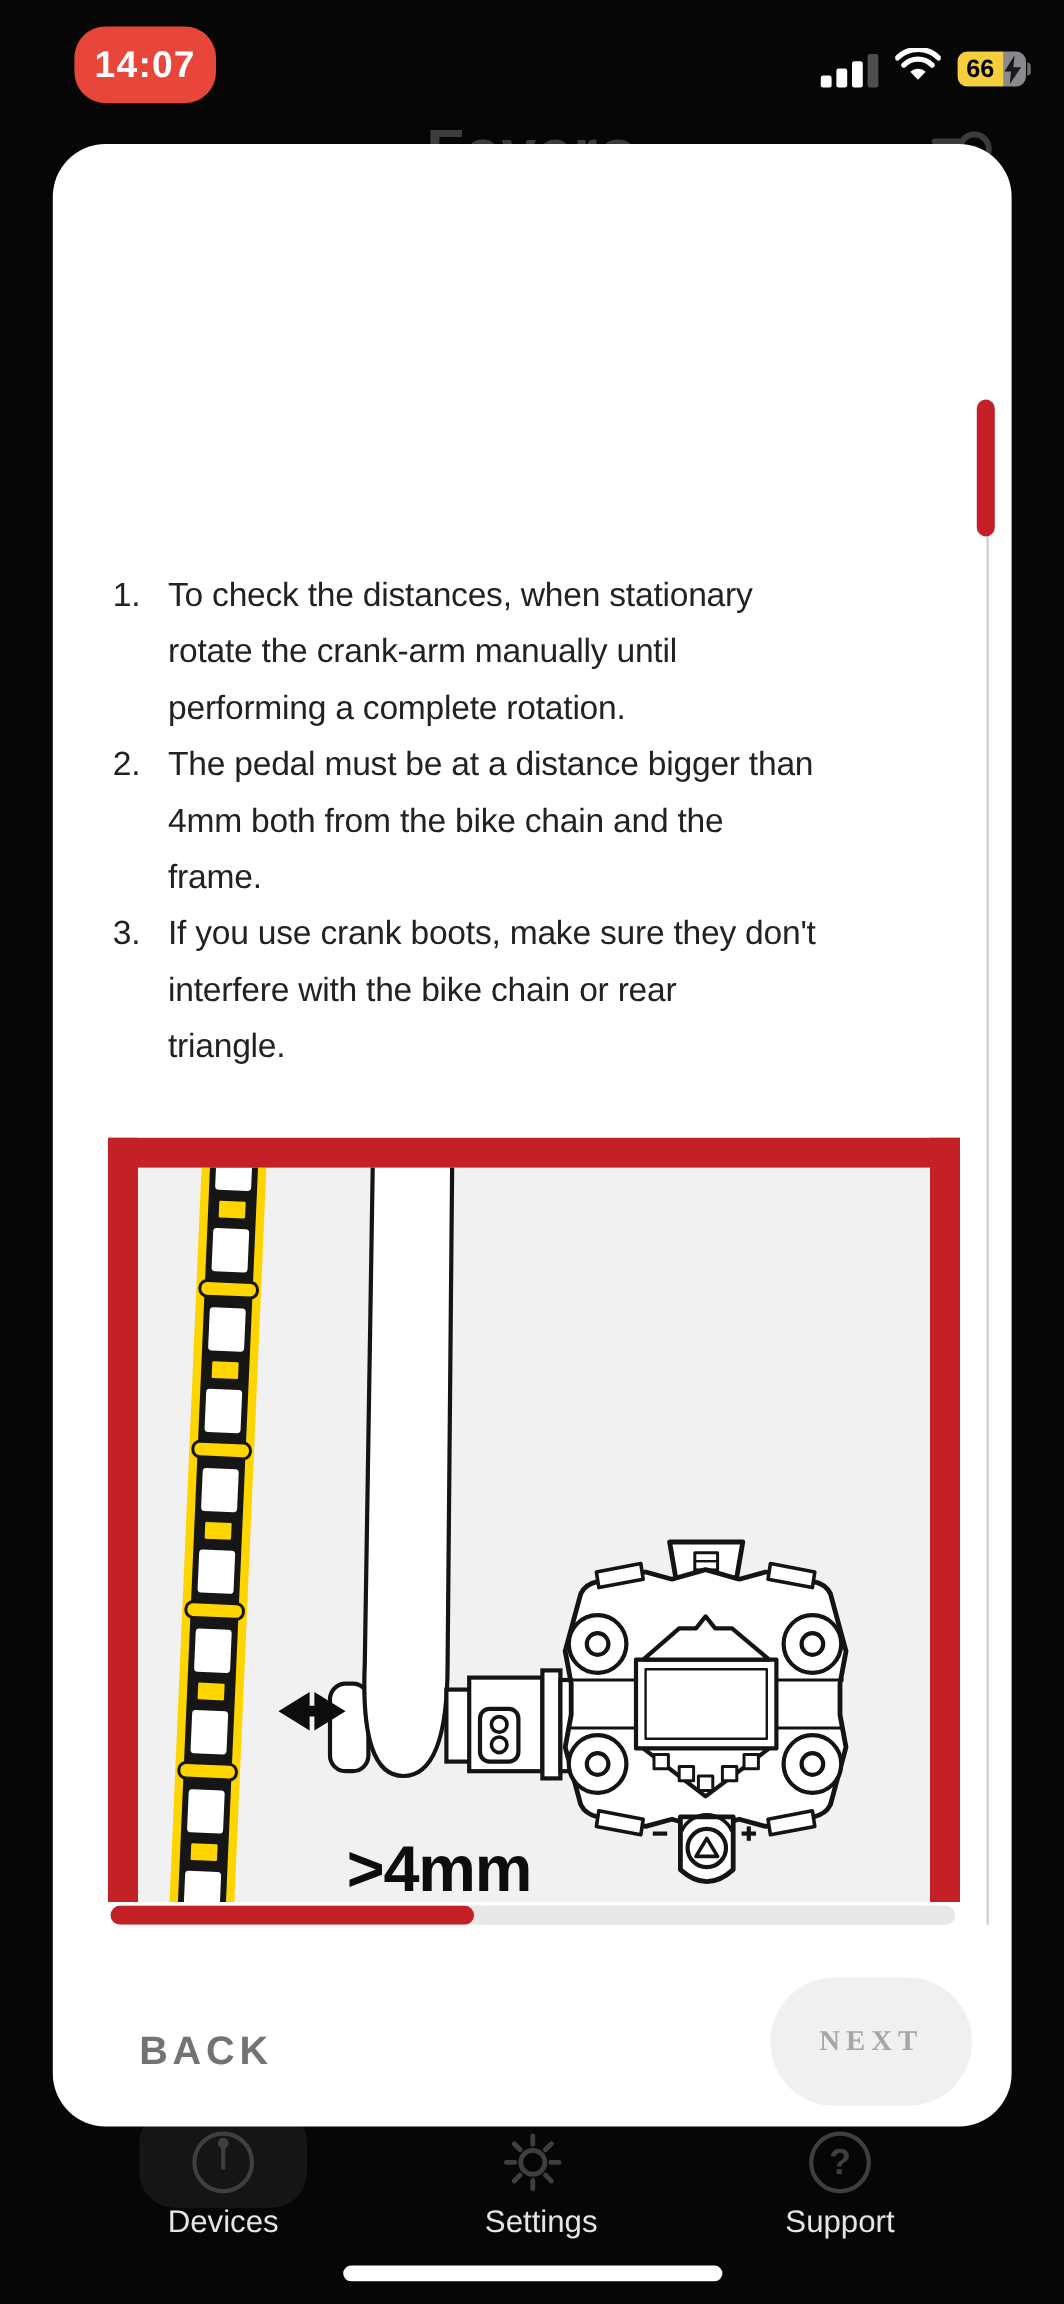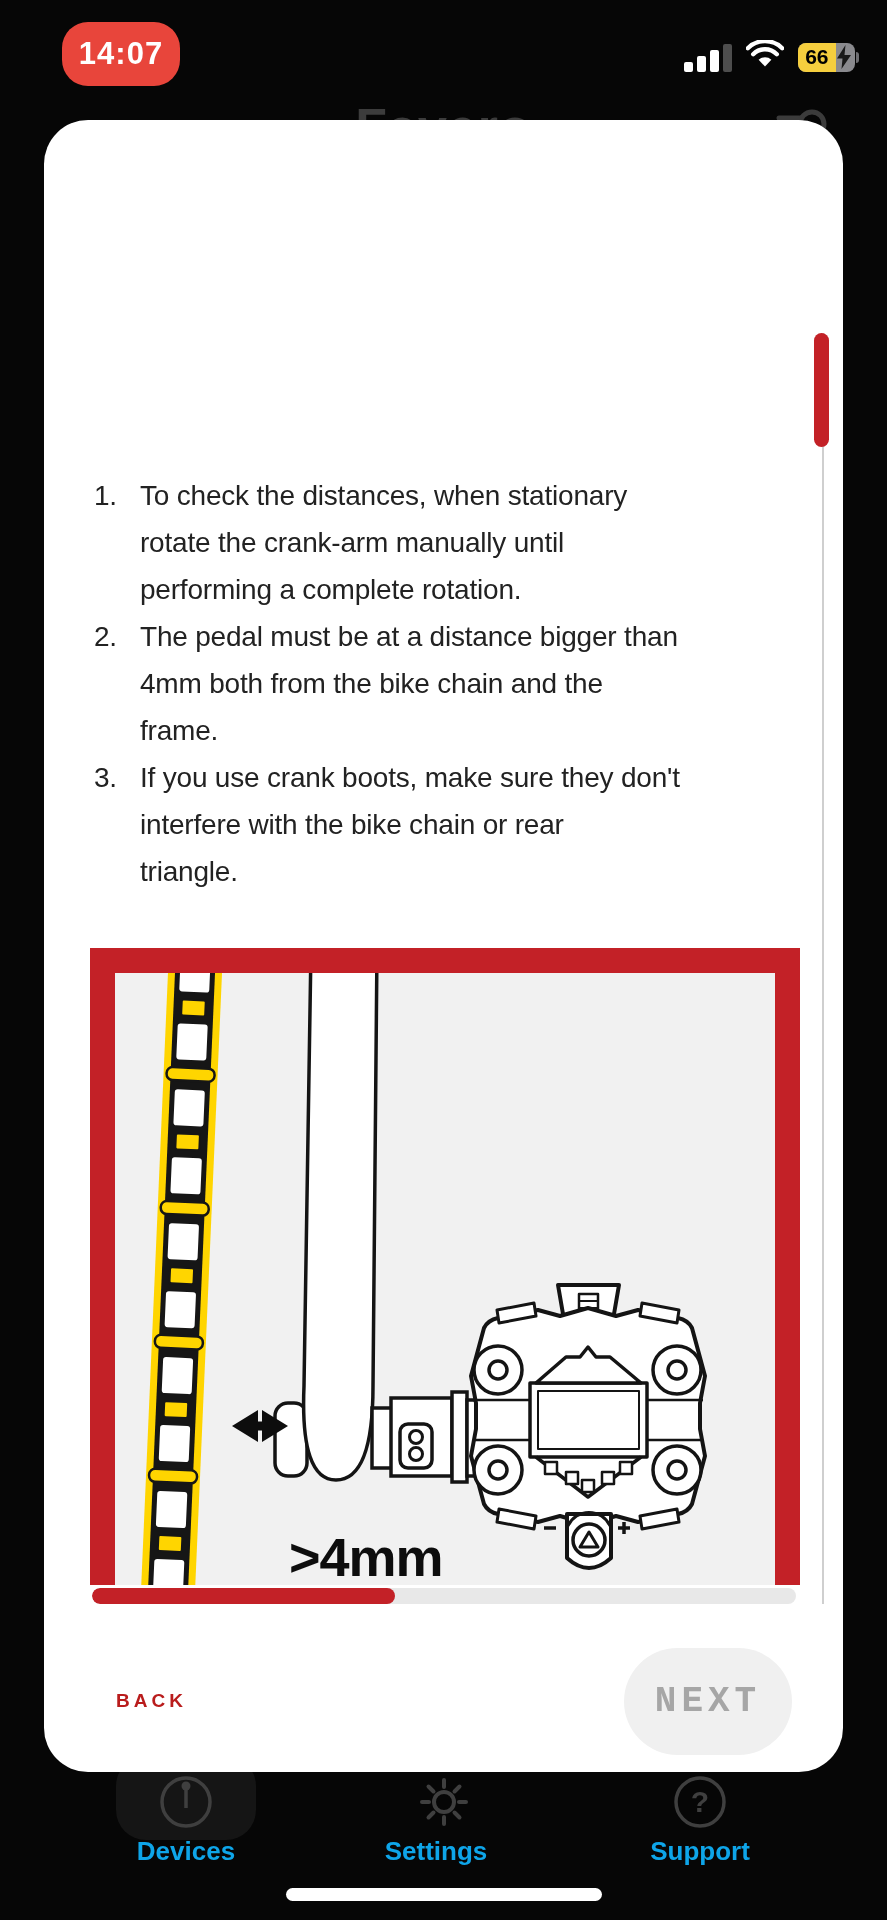--- a/index.html
+++ b/index.html
@@ -25,39 +25,39 @@
     display:flex;align-items:center;justify-content:center;}
   .batt .bolt{position:absolute;right:1px;top:0;width:20px;height:100%;display:flex;align-items:center;justify-content:center;}
   .batt-cap{width:3px;height:11px;background:#6e6e72;border-radius:0 3px 3px 0;margin-left:1px;}
 
   
   .app-logo{position:absolute;left:0;right:0;top:97px;text-align:center;color:#3c3c3c;
     font-size:52px;font-weight:700;letter-spacing:1px;}
   .search-fab{position:absolute;right:56px;top:102px;width:56px;height:50px;}
   .tab-pill{position:absolute;left:116px;top:1756px;width:140px;height:84px;border-radius:30px;background:#151515;}
   .tab-icon{position:absolute;top:1774px;width:56px;height:56px;}
-  .tab-label{position:absolute;top:1836px;width:200px;text-align:center;color:#0ea5e9;font-size:26px;font-weight:bold;}
+  .tab-label{position:absolute;top:1836px;width:200px;text-align:center;color:#e5e5e5;font-size:26px;}
   .home-indicator{position:absolute;left:286px;top:1888px;width:316px;height:13px;border-radius:7px;background:#fff;}
 
   
   .sheet{position:absolute;left:44px;top:120px;width:799px;height:1652px;background:#fff;border-radius:44px;}
   .sheet-title{position:absolute;left:40px;top:102px;color:#1f1f1f;font-size:46px;font-weight:700;letter-spacing:-.5px;}
   .scroll-track{position:absolute;left:778px;top:213px;width:2px;height:1271px;background:#cfcfcf;}
   .scroll-thumb{position:absolute;left:770px;top:213px;width:15px;height:114px;border-radius:8px;background:var(--accent-red);}
   .sheet-heading{position:absolute;left:40px;top:226px;color:#1c1c1c;font-size:30px;font-weight:700;line-height:46px;letter-spacing:-.3px;}
   .steps{position:absolute;left:50px;top:352px;width:690px;color:#222;font-size:28px;line-height:47px;letter-spacing:-.2px;}
   .step{position:relative;padding-left:46px;}
   .step .num{position:absolute;left:0;top:0;}
   .figure{position:absolute;left:46px;top:828px;width:644px;height:637px;}
   .carousel-bar{position:absolute;left:48px;top:1468px;width:704px;height:16px;border-radius:8px;background:#e8e8e8;overflow:hidden;}
   .carousel-fill{height:100%;border-radius:8px;background:var(--accent-red);width:43%;}
   .btn-back{position:absolute;left:66px;top:1560px;padding:10px 6px;background:none;border:none;
-    color:#b91c1c;font-size:19px;font-weight:700;letter-spacing:4px;font-family:inherit;cursor:pointer;}
-  .btn-next{position:absolute;left:580px;top:1528px;width:168px;height:107px;border-radius:54px;border:none;
-    background:#f0f0f0;color:#a6a6a6;font-size:36px;font-weight:700;letter-spacing:5px;font-family:Liberation Mono, monospace;cursor:default;}
+    color:#737373;font-size:33px;font-weight:700;letter-spacing:4px;font-family:inherit;cursor:pointer;}
+  .btn-next{position:absolute;left:598px;top:1528px;width:168px;height:107px;border-radius:54px;border:none;
+    background:#f0f0f0;color:#a6a6a6;font-size:24px;font-weight:700;letter-spacing:5px;font-family:Liberation Serif, serif;cursor:default;}
 </style>
 </head>
 <body>
 
 <div class="screen">
 
   <div class="time-pill">14:07</div>
   <div class="status-right">
     <span class="sig">
       <i style="height:10px"></i>
@@ -122,21 +122,21 @@
     </svg>
   </div>
   <div class="tab-icon" style="left:672px">
     <svg width="56" height="56" viewBox="0 0 56 56">
       <circle cx="28" cy="28" r="24" fill="none" stroke="#3f3f3f" stroke-width="3.5"></circle>
       <text x="28" y="38" text-anchor="middle" font-size="30" font-weight="700" fill="#3f3f3f" font-family="Liberation Sans, sans-serif">?</text>
     </svg>
   </div>
 
   <div class="tab-label" style="left:86px">Devices</div>
-  <div class="tab-label" style="left:336px">Settings</div>
+  <div class="tab-label" style="left:351px">Settings</div>
   <div class="tab-label" style="left:600px">Support</div>
 
   <div class="home-indicator"></div>
 
   <div class="sheet">
 
 
     <div class="scroll-track"></div>
     <div class="scroll-thumb"></div>
 

